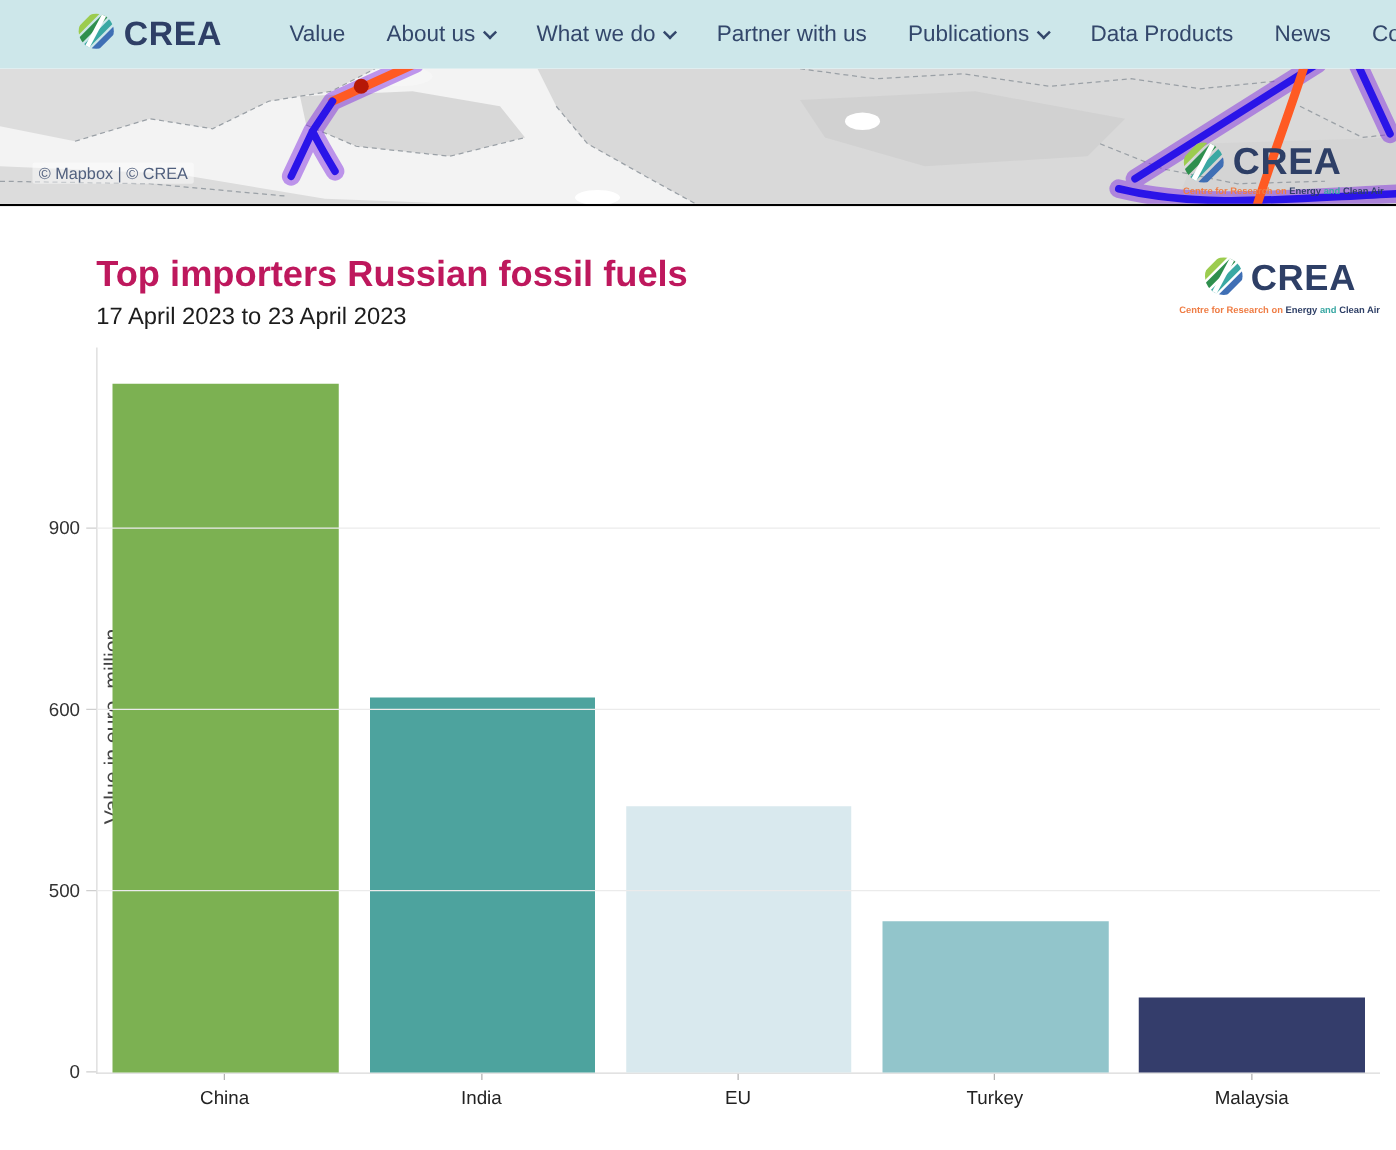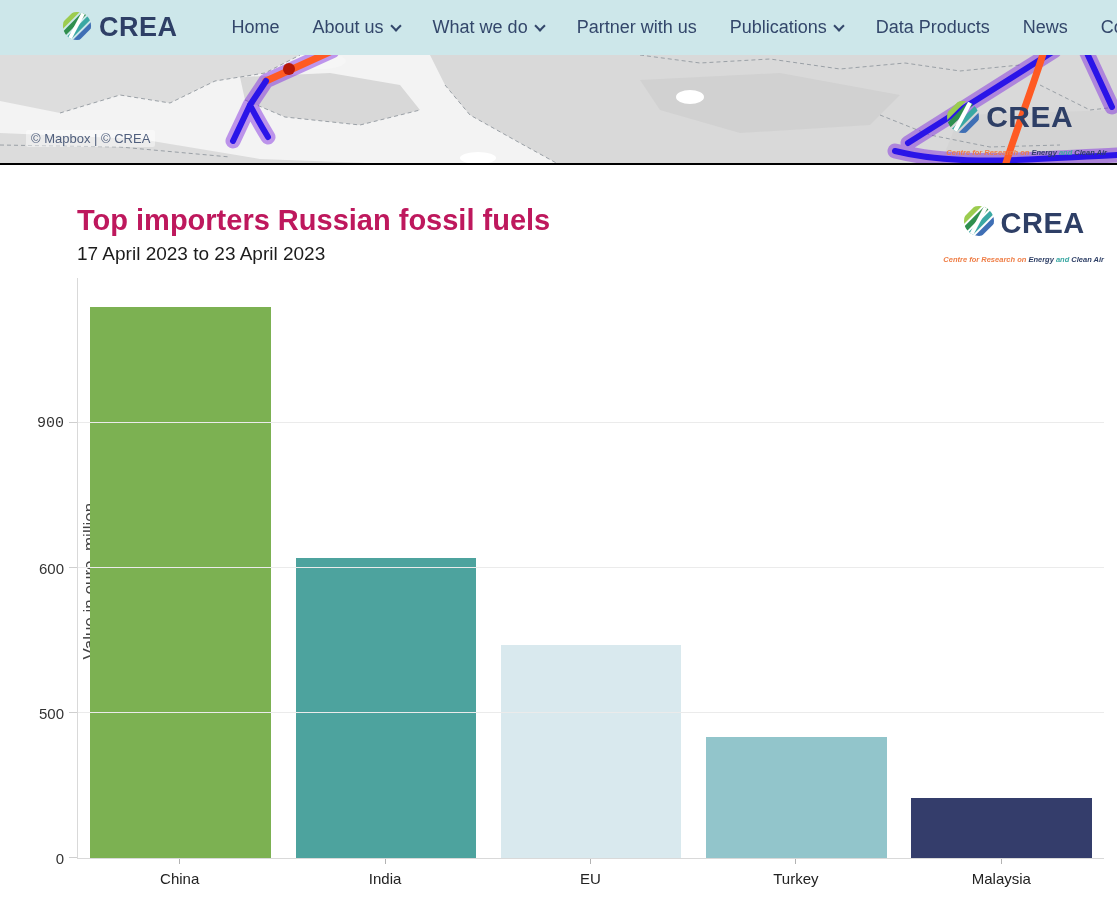--- a/index.html
+++ b/index.html
@@ -50,21 +50,21 @@
     position: absolute; left: 26px; bottom: 16px;
     font-size: 13px; color: #51607e;
     background: rgba(255,255,255,0.45); padding: 1px 5px; border-radius: 2px;
   }
   .map-logo { position: absolute; right: 10px; bottom: 6px; }
 
   
   .crea-logo { display: flex; flex-direction: column; align-items: center; }
   .crea-logo-row { display: flex; align-items: center; gap: 6px; }
   .crea-logo-name { font-weight: bold; color: #2e3f66; letter-spacing: 0.5px; }
-  .crea-tagline { font-size: 7.5px; font-weight: bold; white-space: nowrap; margin-top: 14px; font-style: italic; }
+  .crea-tagline { font-size: 7.5px; font-weight: bold; white-space: nowrap; margin-top: 1px; }
   .map-logo .crea-logo-name { font-size: 30px; }
   .chart-logo .crea-logo-name { font-size: 29px; }
 
   
   .chart-section { position: relative; padding: 39px 0 0 0; background: #fff; }
   .chart-title {
     margin-left: 77px; font-size: 29px; font-weight: bold; color: #be185d;
   }
   .chart-subtitle {
     margin-left: 77px; font-size: 19px; color: #1c1c1c; margin-top: 6px;
@@ -127,21 +127,21 @@
             <rect x="-6" y="23.5" width="44" height="5" fill="#3f6fb5"></rect>
           </g>
           <rect x="13.5" y="-6" width="4" height="44" fill="#ffffff" transform="rotate(28 16 16)"></rect>
         </g>
       </svg>
     </span>
     <span class="brand-text">CREA</span>
   </div>
   <div class="nav-items">
       <a class="nav-item">
-        <span>Home</span>
+        <span>Value</span>
       </a>
       <a class="nav-item">
         <span>About us</span>
         <span class="chev"></span>
       </a>
       <a class="nav-item">
         <span>What we do</span>
         <span class="chev"></span>
       </a>
       <a class="nav-item">
@@ -278,21 +278,21 @@
   <div class="ytick-mark" style="bottom: 0%;"></div>
       <div class="ytick-label" style="bottom: 0%;">0</div>
       <div class="gridline" style="bottom: 25%;"></div>
       <div class="ytick-mark" style="bottom: 25%;"></div>
       <div class="ytick-label" style="bottom: 25%;">500</div>
       <div class="gridline" style="bottom: 50%;"></div>
       <div class="ytick-mark" style="bottom: 50%;"></div>
       <div class="ytick-label" style="bottom: 50%;">600</div>
       <div class="gridline" style="bottom: 75%;"></div>
       <div class="ytick-mark" style="bottom: 75%;"></div>
-      <div class="ytick-label" style="bottom: 75%; font-family: Liberation Mono, monospace;">900</div>
+      <div class="ytick-label" style="bottom: 75%;">900</div>
     </div>
   <div class="xaxis">
       <div class="xcell">
         <div class="xtick-mark"></div>
         <div class="xcat-label">China</div>
       </div>
       <div class="xcell">
         <div class="xtick-mark"></div>
         <div class="xcat-label">India</div>
       </div>

